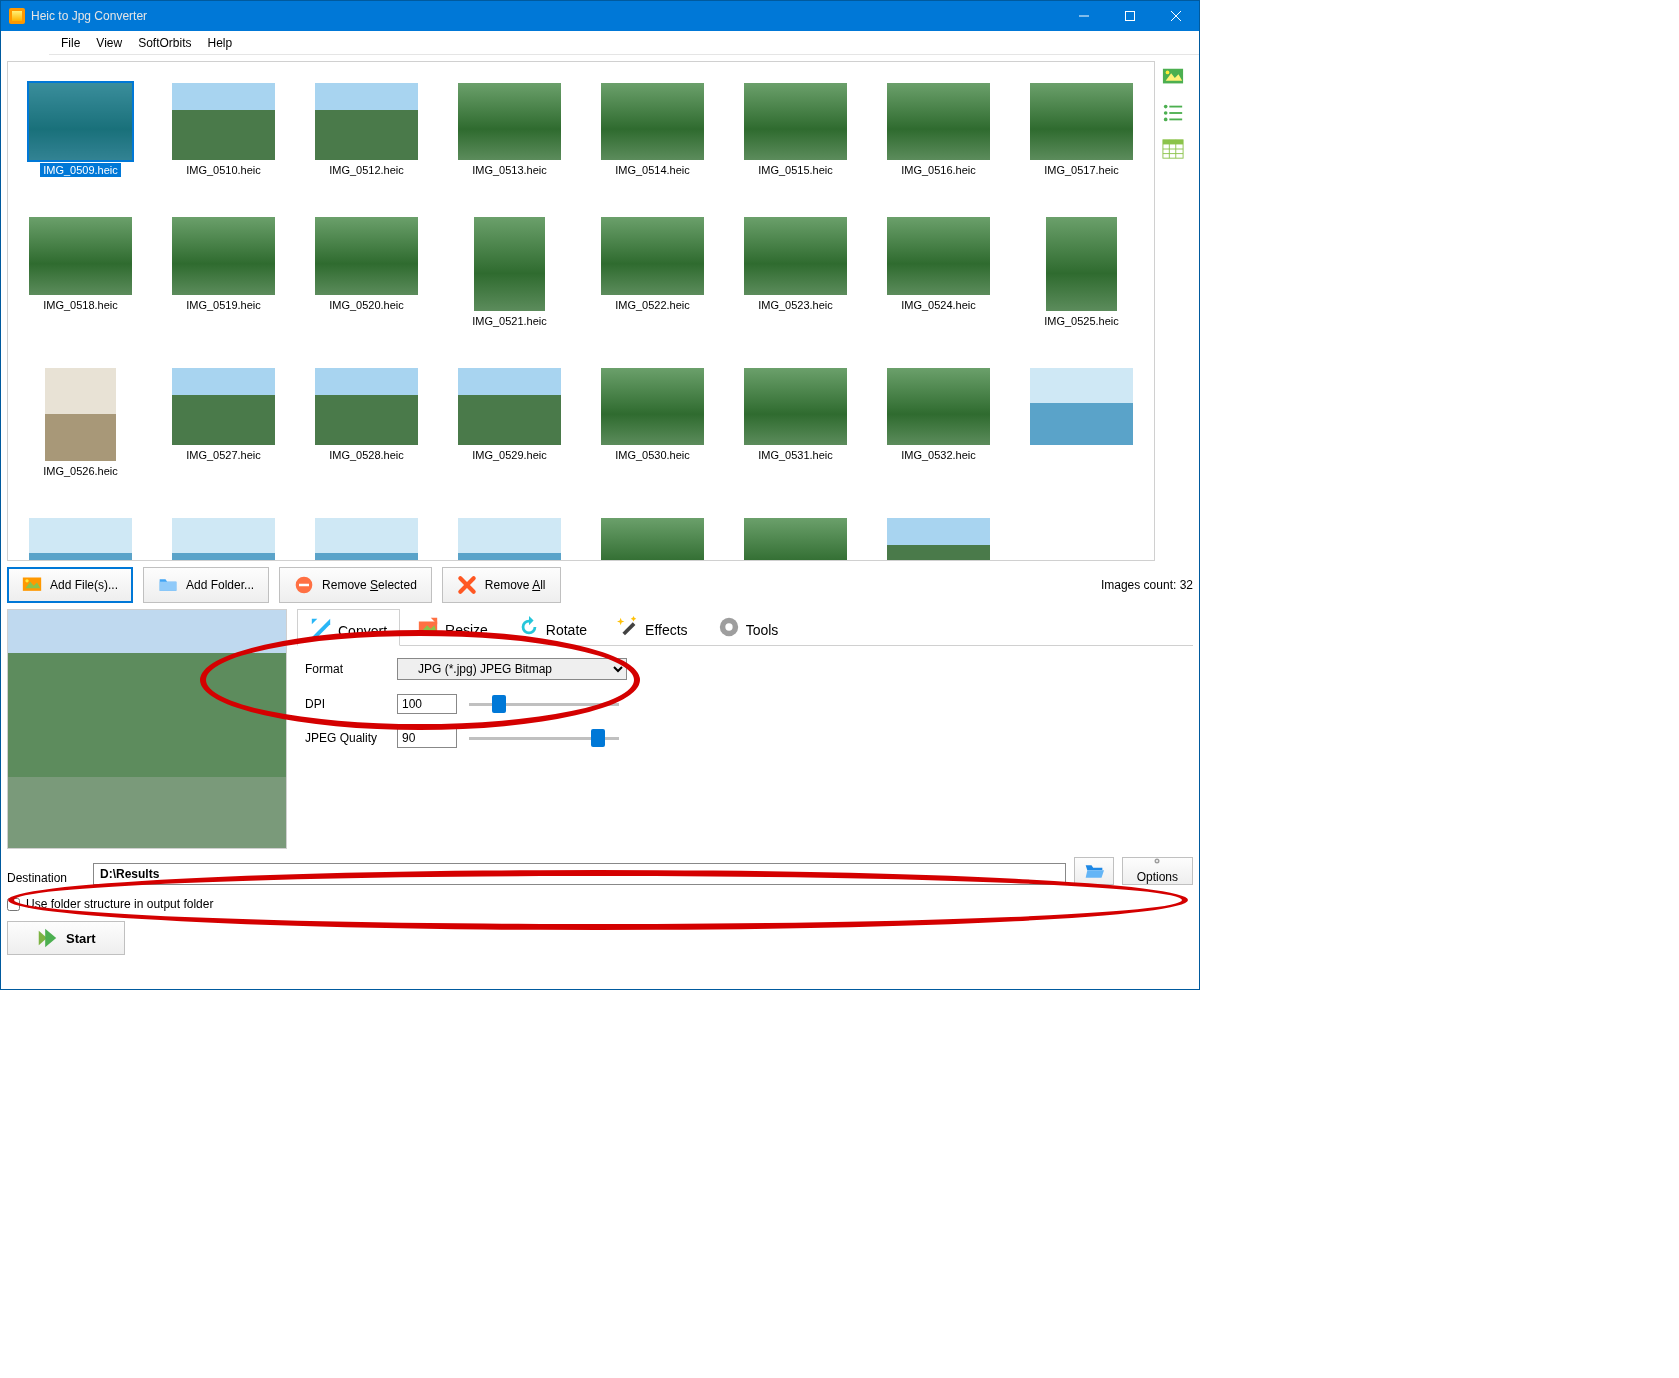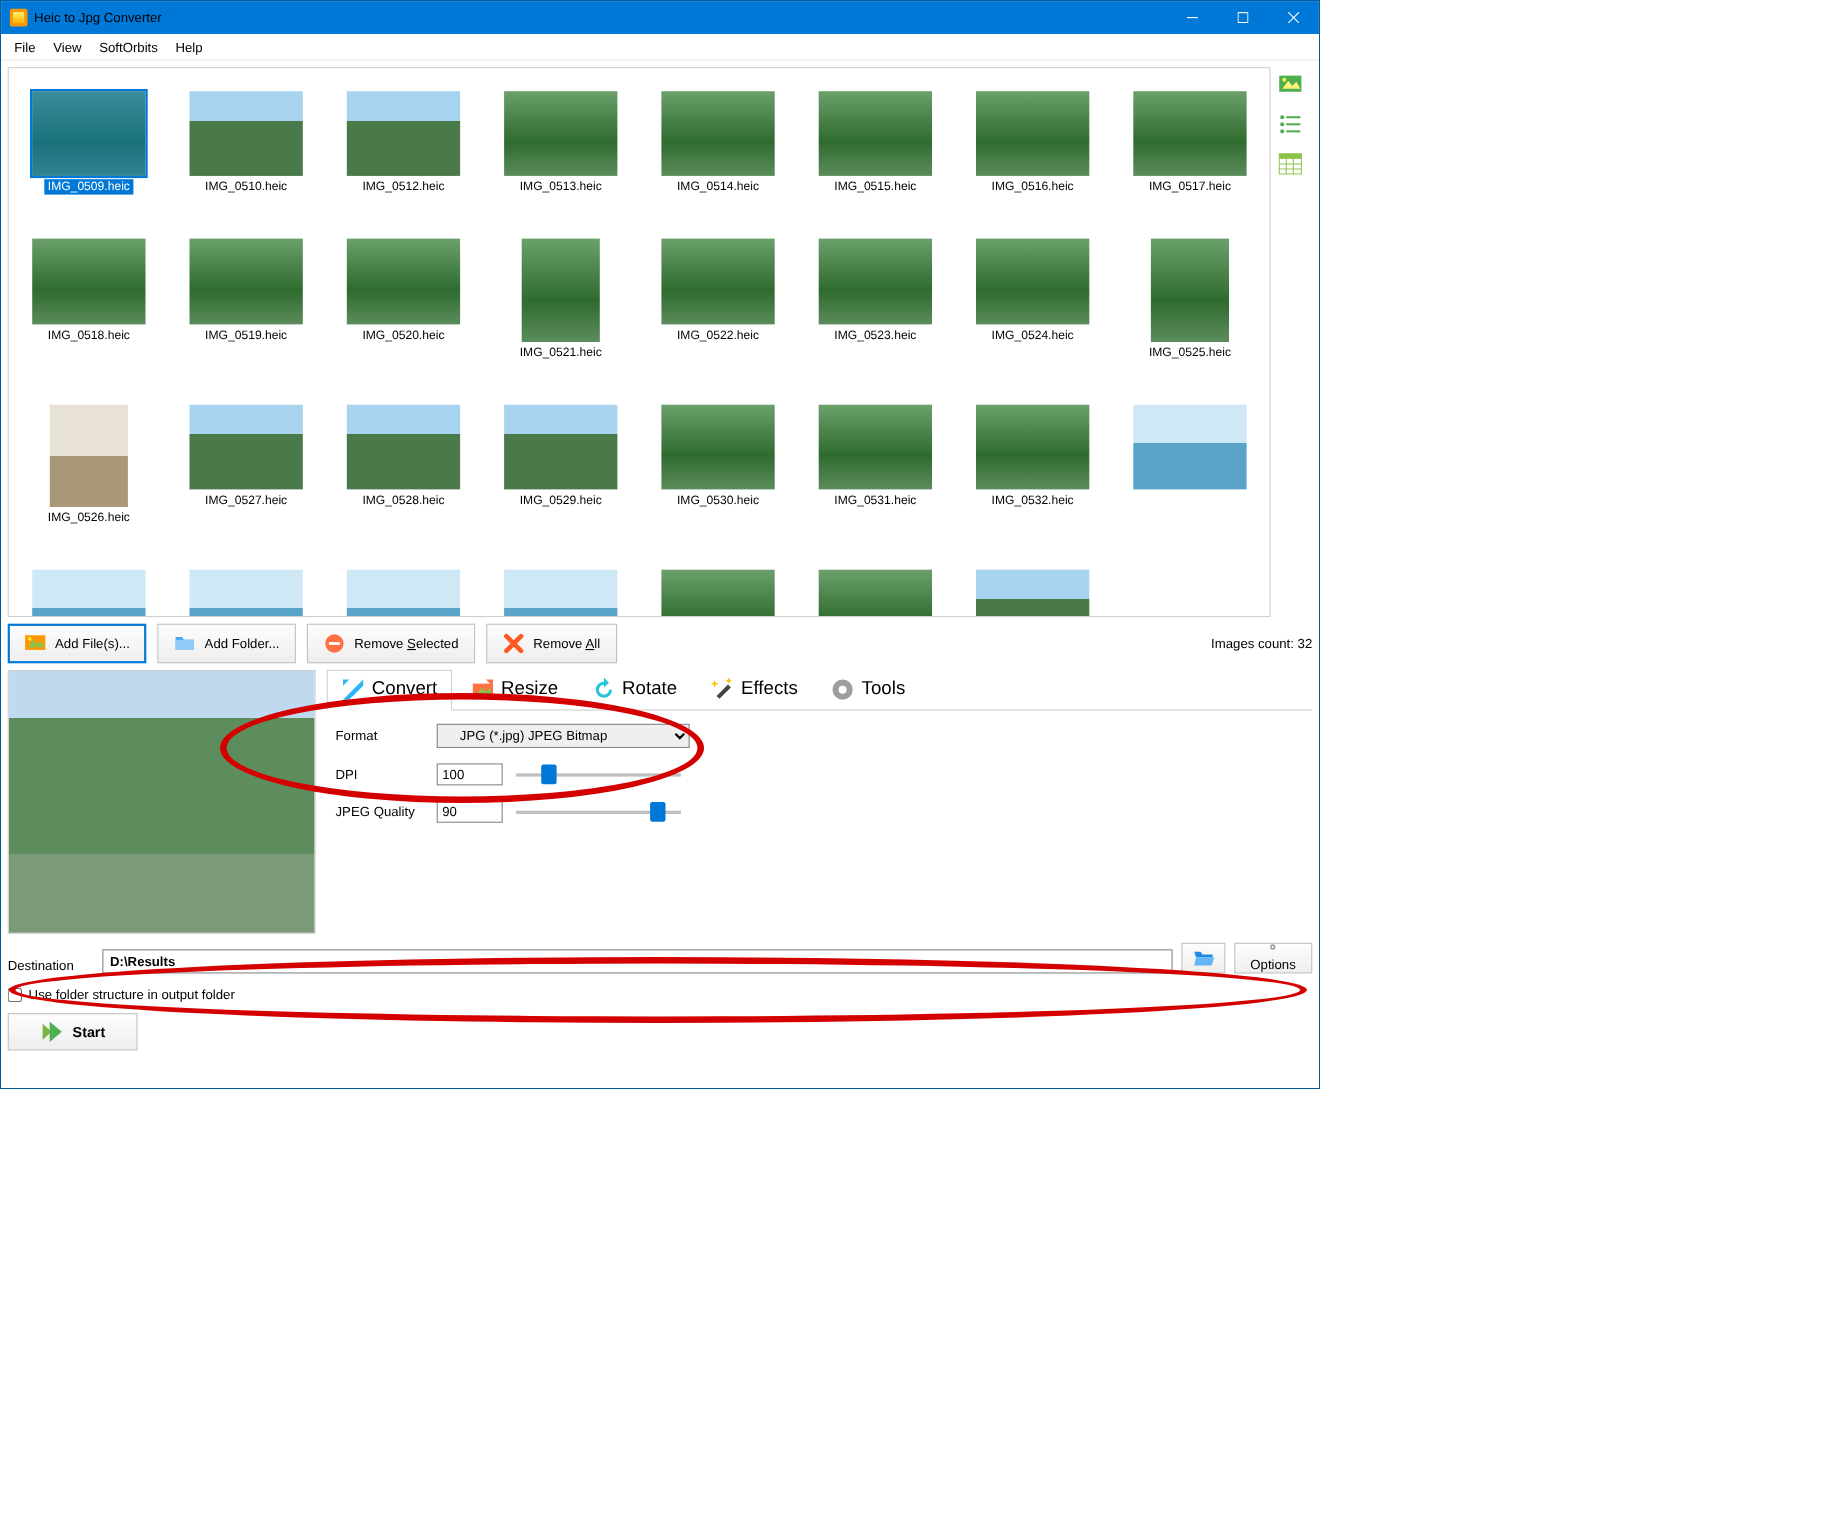--- a/index.html
+++ b/index.html
@@ -1,28 +1,28 @@
 <!DOCTYPE html>
 <html><head>
 <meta charset="utf-8">
 <style>
 * { box-sizing: border-box; margin: 0; padding: 0; font-family: "Segoe UI", Tahoma, sans-serif; }
 body { background: #fff; font-size: 12px; overflow: hidden; }
 
 .window { width: 1200px; height: 990px; display: flex; flex-direction: column; border: 1px solid #005a9e; }
 
-.titlebar { background: #0078d7; color: #000000; height: 30px; display: flex; align-items: center; padding: 0 0 0 8px; }
+.titlebar { background: #0078d7; color: #e5e5e5; height: 30px; display: flex; align-items: center; padding: 0 0 0 8px; }
 .titlebar .app-icon { width: 16px; height: 16px; background: #ff9800; margin-right: 6px; border-radius: 2px; position: relative; }
 .titlebar .app-icon::after { content:""; position:absolute; inset:3px; background:linear-gradient(#fff176,#ffb300); }
 .titlebar .title { flex: 1; font-size: 12px; }
 .titlebar .win-btns { display: flex; height: 100%; }
 .titlebar .win-btn { width: 46px; display: flex; align-items: center; justify-content: center; cursor: pointer; }
 .titlebar .win-btn svg { width: 10px; height: 10px; stroke: #fff; stroke-width: 1; fill: none; }
 
-.menubar { background: #fff; height: 24px; display: flex; align-items: center; padding: 0 4px; border-bottom: 1px solid #e5e5e5; }
+.menubar { background: #fff; height: 24px; display: flex; align-items: center; padding: 0 4px; border-bottom: 1px solid #e5e5e5; margin-left: 48px; }
 .menubar .menu-item { padding: 3px 8px; cursor: pointer; font-size: 12px; }
 
 .content { flex: 1; display: flex; flex-direction: column; padding: 6px; gap: 6px; background: #fff; }
 
 .grid-area { display: flex; gap: 4px; height: 500px; }
 .thumb-grid { flex: 1; border: 1px solid #d0d0d0; overflow-y: scroll; padding: 4px; display: grid; grid-template-columns: repeat(8, 1fr); gap: 6px; align-content: start; }
 .thumb-item { display: flex; flex-direction: column; align-items: center; gap: 3px; cursor: pointer; padding: 17px; }
 .thumb-item .thumb { width: 100%; aspect-ratio: 4/3; background: linear-gradient(#6ba06b 0%, #2f6b2f 60%, #5c8c5c 100%); position: relative; }
 .thumb-item .thumb.sky { background: linear-gradient(#a8d4f0 0% 35%, #4a7a4a 35% 100%); }
 .thumb-item .thumb.water { background: linear-gradient(#cfe8f5 0% 45%, #5aa3c9 45% 100%); }
@@ -40,21 +40,21 @@
 .tbtn { height: 36px; border: 1px solid #c0c0c0; background: linear-gradient(#fdfdfd,#eee); display: flex; align-items:center; gap:8px; padding: 0 14px; cursor:pointer; font-size: 12px; }
 .tbtn.active { border: 2px solid #0078d7; padding: 0 13px; }
 .tbtn .icon { width: 20px; height: 20px; display:flex; align-items:center; justify-content:center; }
 .toolbar-row .count { margin-left: auto; font-size: 12px; }
 
 .lower { display: flex; gap: 10px; height: 240px; }
 .preview { width: 280px; border: 1px solid #d0d0d0; background: linear-gradient(#bfd9ef 0% 18%, #5d8c5d 18% 70%, #7a9a7a 70% 100%); }
 
 .tabs-panel { flex: 1; display: flex; flex-direction: column; }
 .tabs { display: flex; gap: 4px; border-bottom: 1px solid #d0d0d0; }
-.tab { display:flex; align-items:flex-start; gap:6px; padding: 6px 12px; border: 1px solid transparent; cursor:pointer; font-size: 17px; }
+.tab { display:flex; align-items:flex-end; gap:6px; padding: 6px 12px; border: 1px solid transparent; cursor:pointer; font-size: 14px; }
 .tab.active { border:1px solid #d0d0d0; border-bottom:1px solid #fff; background:#fff; margin-bottom:-1px; }
 .tab .ticon { width: 22px; height: 22px; display:flex; align-items:center; justify-content:center; }
 .tab-body { padding: 12px 8px; display:flex; flex-direction:column; gap: 14px; position:relative; }
 .field-row { display:flex; align-items:center; gap: 12px; }
 .field-row .label { width: 80px; font-size: 12px; }
 .field-row select, .field-row input[type=text] { font-size:12px; padding: 2px 4px; border:1px solid #888; }
 .field-row select { width: 230px; padding-left: 16px; }
 .field-row input[type=text] { width: 60px; }
 .slider { width: 150px; appearance:none; height: 3px; background:#c0c0c0; }
 .slider::-webkit-slider-thumb { appearance:none; width:14px; height:18px; background:#0078d7; border-radius:2px; cursor:pointer; }

